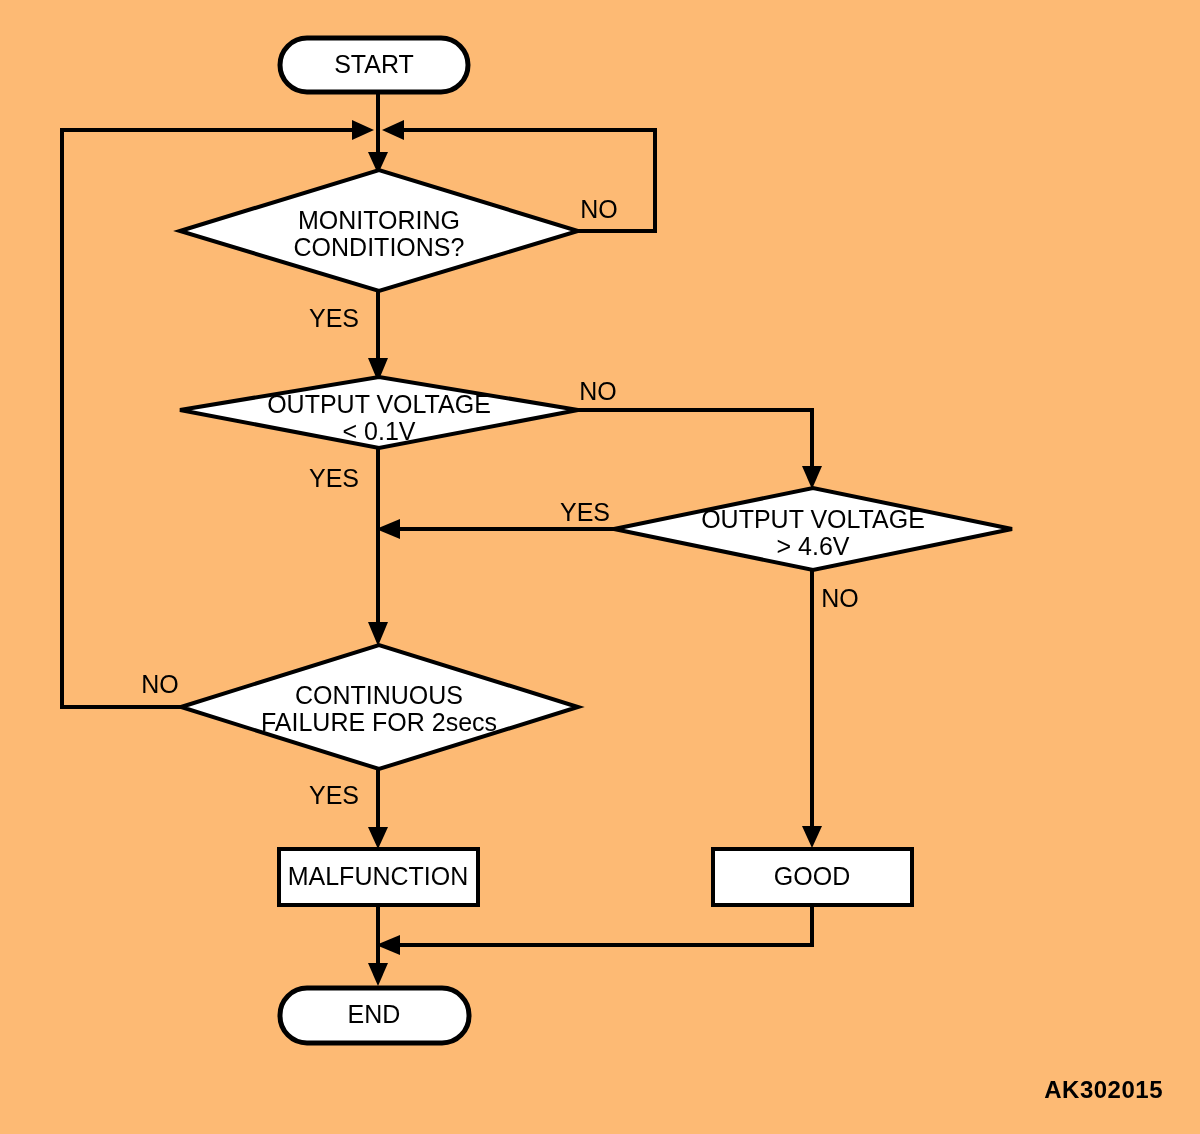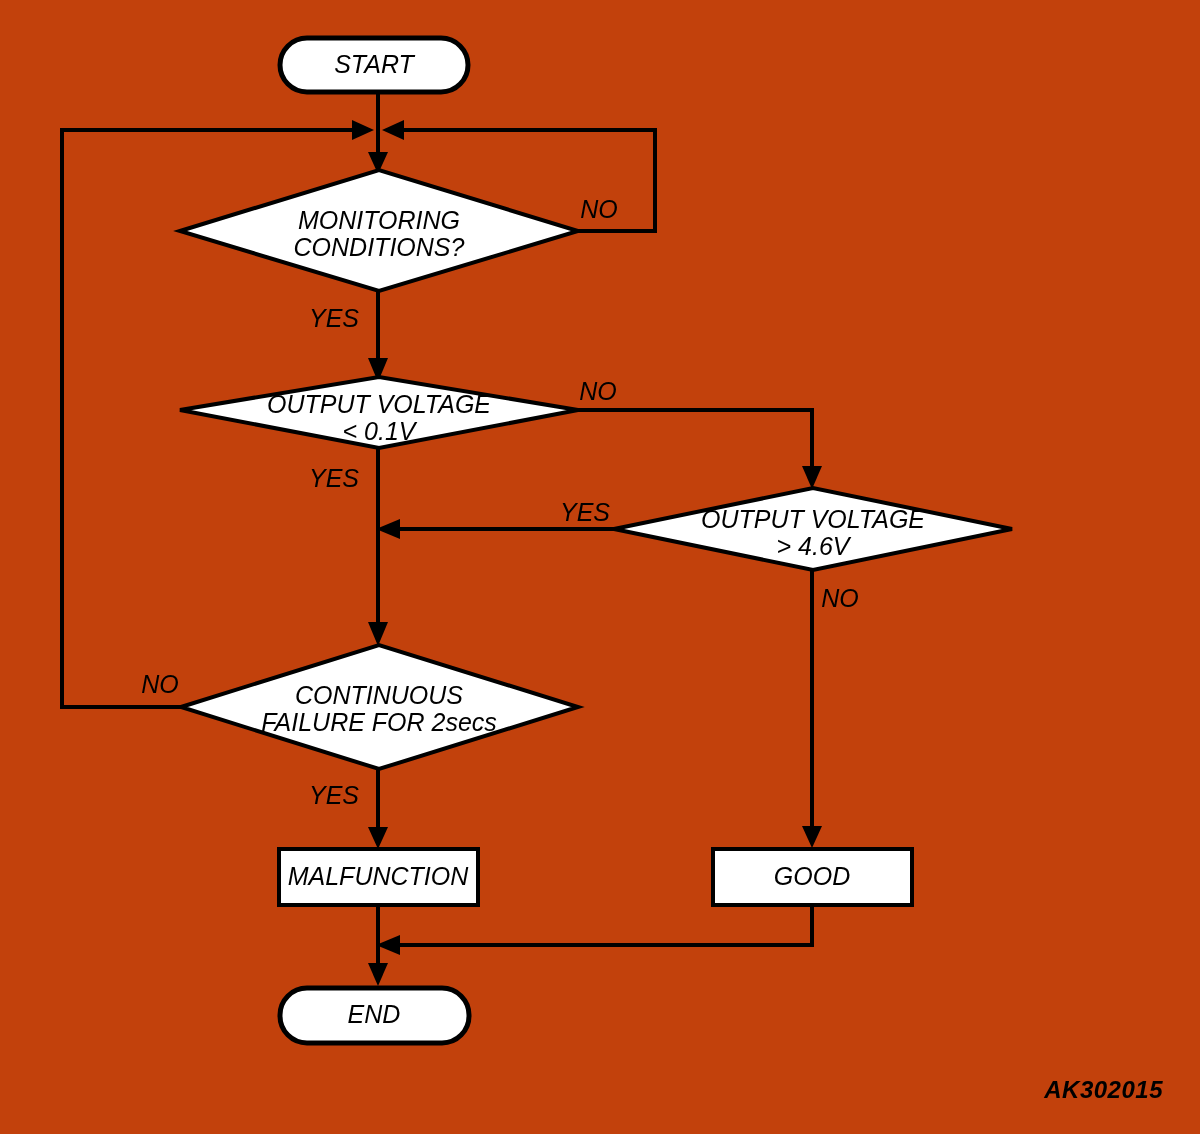--- a/index.html
+++ b/index.html
@@ -7,23 +7,22 @@
     padding: 0;
     background: #ffffff;
   }
   body {
     font-family: "Liberation Sans", sans-serif;
   }
   #page {
     position: relative;
     width: 1200px;
     height: 1134px;
-    background: #c2410c;
+    background: #fdba74;
     overflow: hidden;
-    font-style: italic;
   }
   svg#flow {
     display: block;
     width: 1200px;
     height: 1134px;
   }
   .terminator {
     fill: #ffffff;
     stroke: #000000;
     stroke-width: 5;

